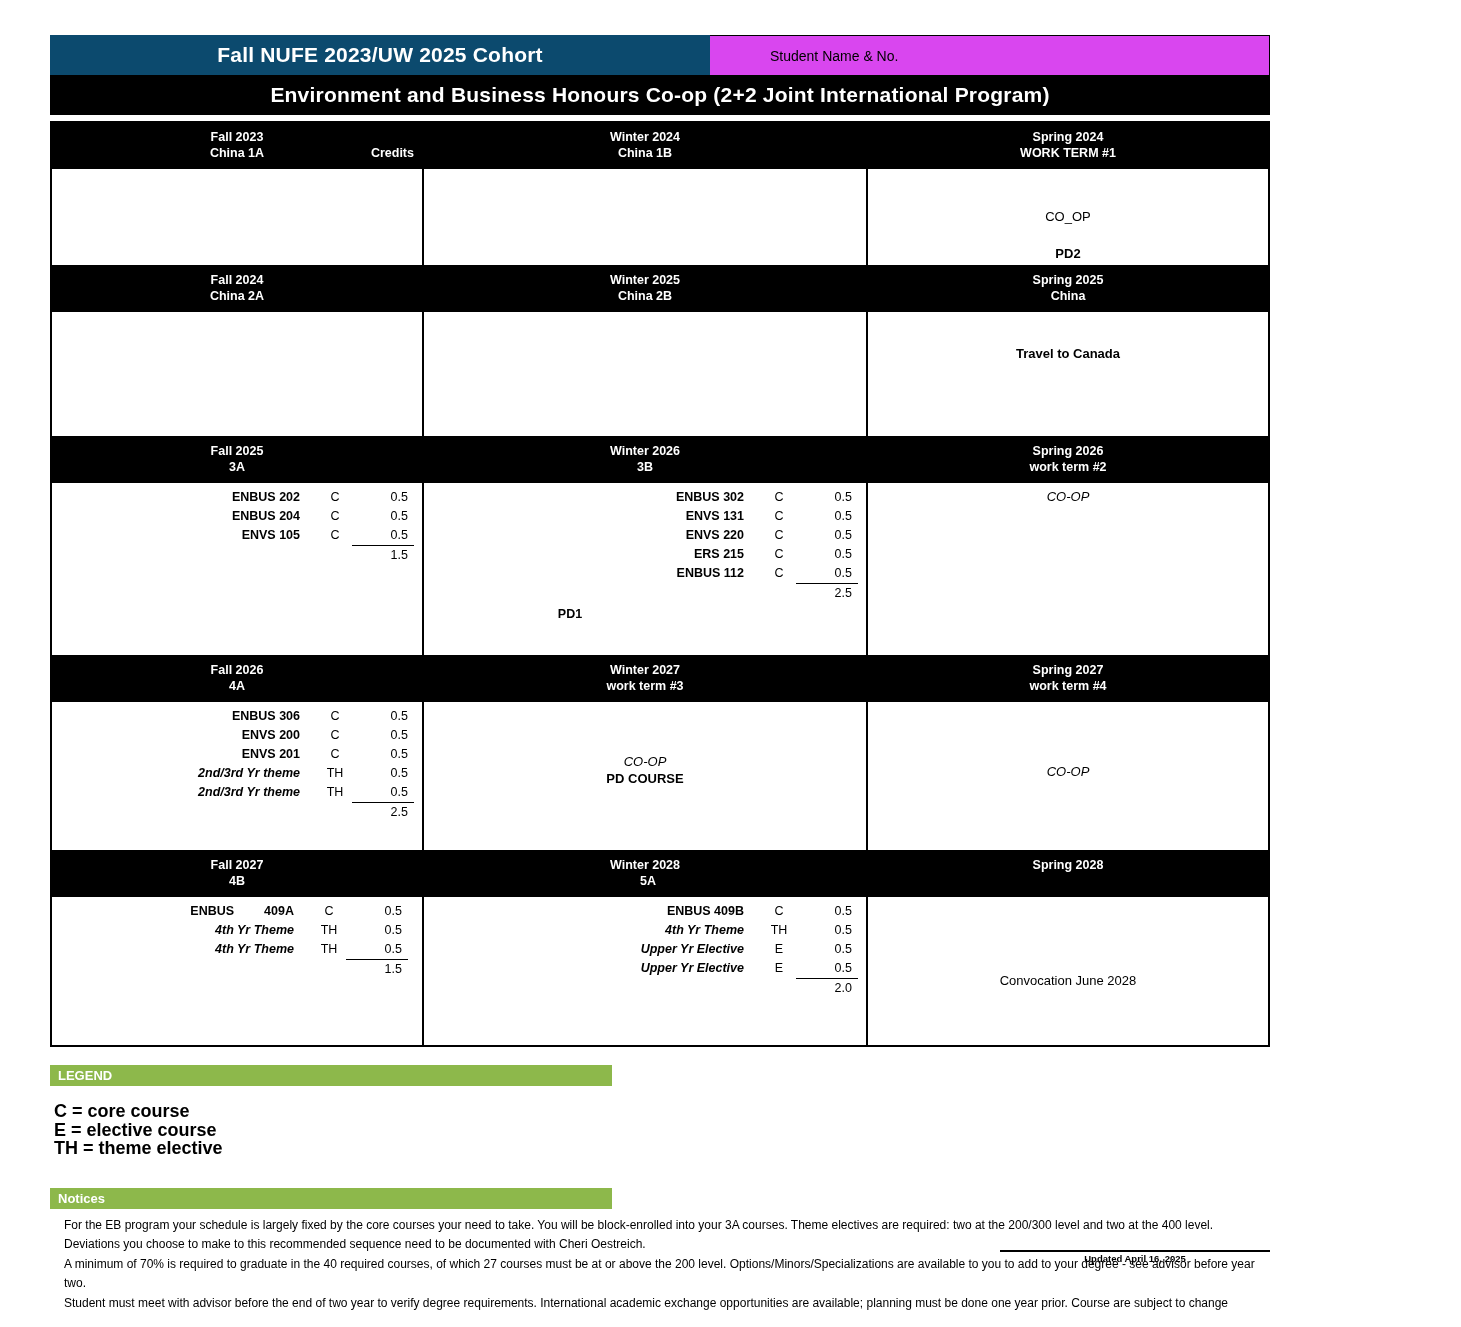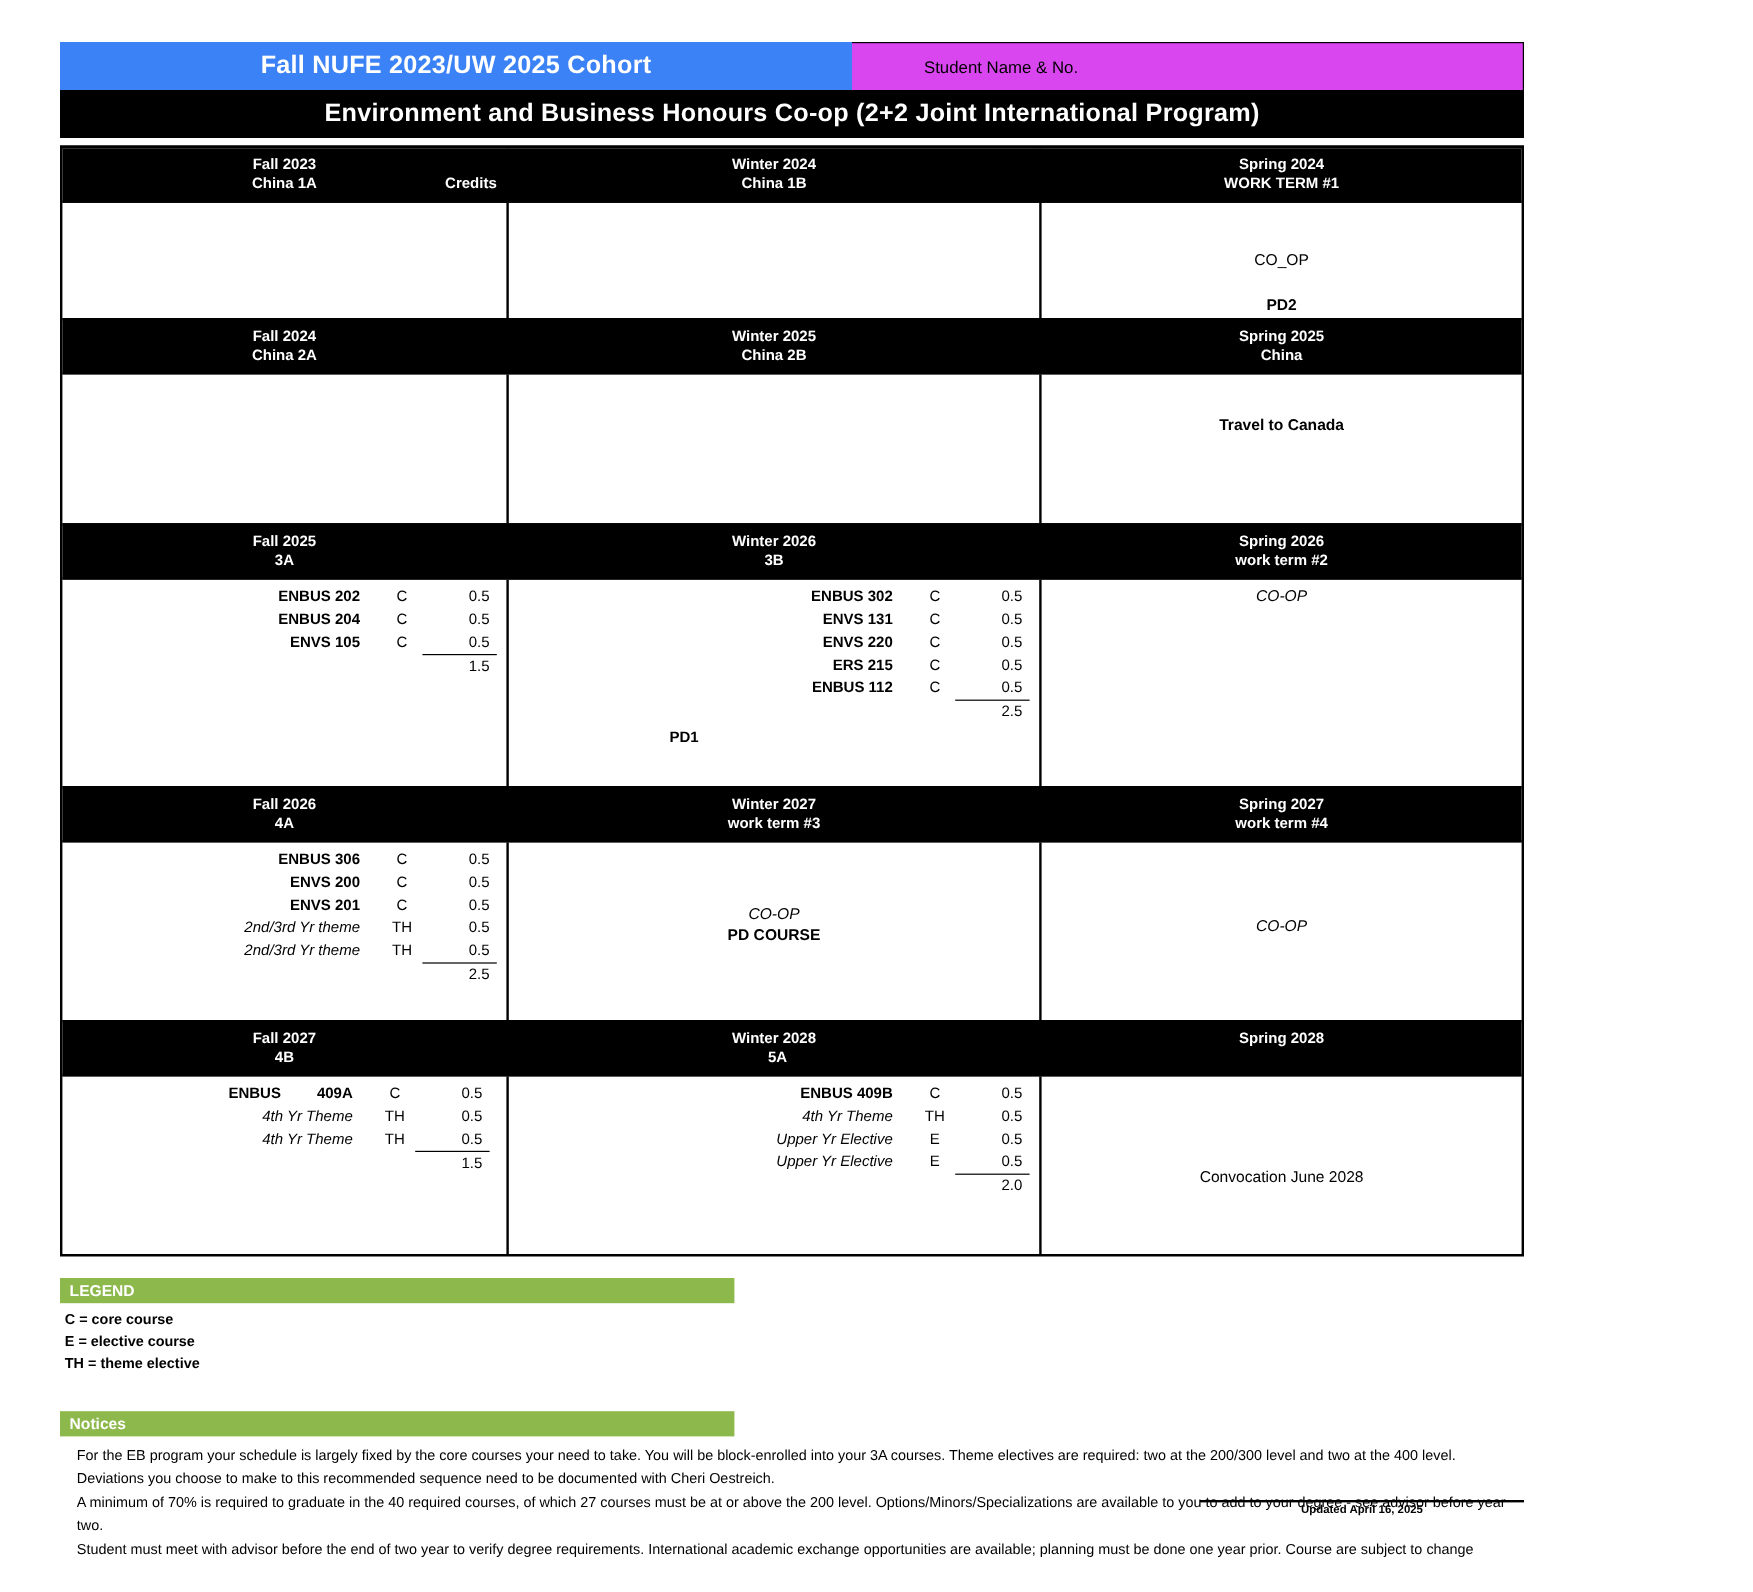--- a/index.html
+++ b/index.html
@@ -27,21 +27,21 @@
   .title-block {
     position: relative;
     height: 80px;
   }
   .title-bar-top {
     position: absolute;
     left: 0;
     top: 0;
     width: 660px;
     height: 40px;
-    background: #3b82f6;
+    background: #0c4a6e;
     color: #ffffff;
     font-size: 21px;
     font-weight: bold;
     display: flex;
     align-items: center;
     justify-content: center;
     letter-spacing: 0.2px;
   }
   .title-bar-bottom {
     position: absolute;
@@ -142,21 +142,21 @@
     vertical-align: top;
   }
   .course-table td.name {
     text-align: right;
     font-weight: bold;
     padding-right: 18px;
     padding-left: 14px;
   }
   .course-table td.name.ital {
     font-style: italic;
-    font-weight: normal;
+    font-weight: bold;
   }
   .course-table td.name .gapword { display: inline-block; margin-left: 30px; }
   .course-table td.type {
     text-align: center;
     width: 34px;
     font-weight: normal;
   }
   .course-table td.cr {
     text-align: right;
     width: 56px;
@@ -188,22 +188,22 @@
     width: 562px;
     background: #8DB84B;
     color: #ffffff;
     font-size: 13px;
     font-weight: bold;
     padding: 3px 0 3px 8px;
     box-sizing: border-box;
   }
   .legend-wrap { margin-top: 18px; }
   .legend-list {
-    margin-top: 4px;
-    font-size: 12px;
+    margin-top: 16px;
+    font-size: 18px;
     font-weight: bold;
     line-height: 18.5px;
     padding-left: 4px;
   }
   .notices-wrap { margin-top: 30px; }
   .notices-list {
     margin-top: 7px;
     font-size: 12px;
     line-height: 19.5px;
     padding-left: 14px;

